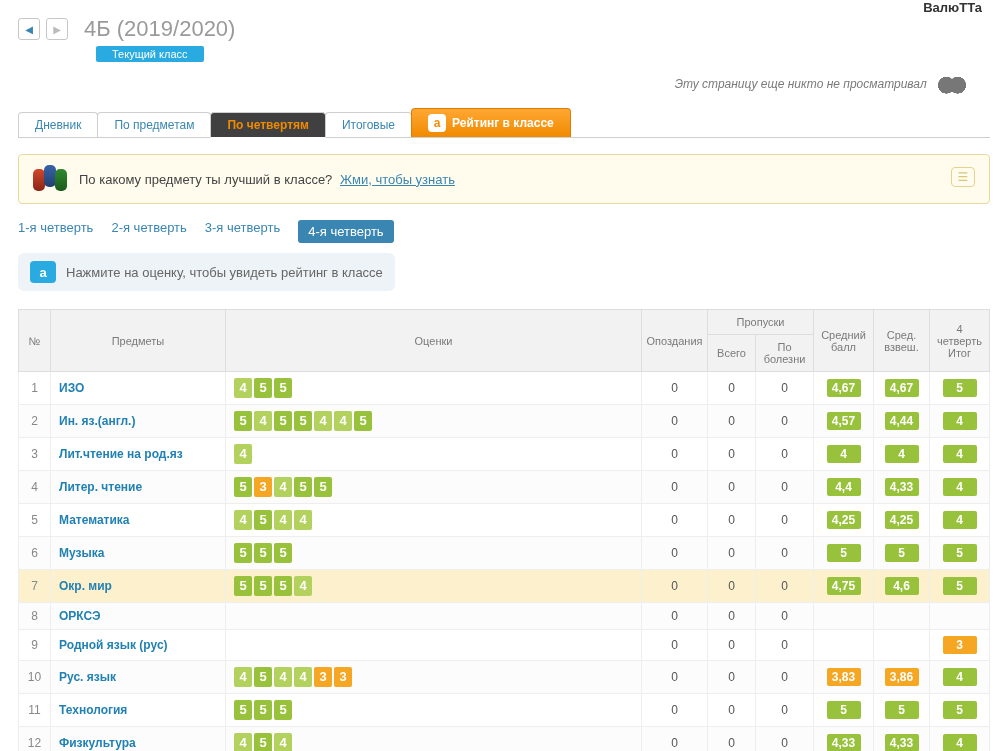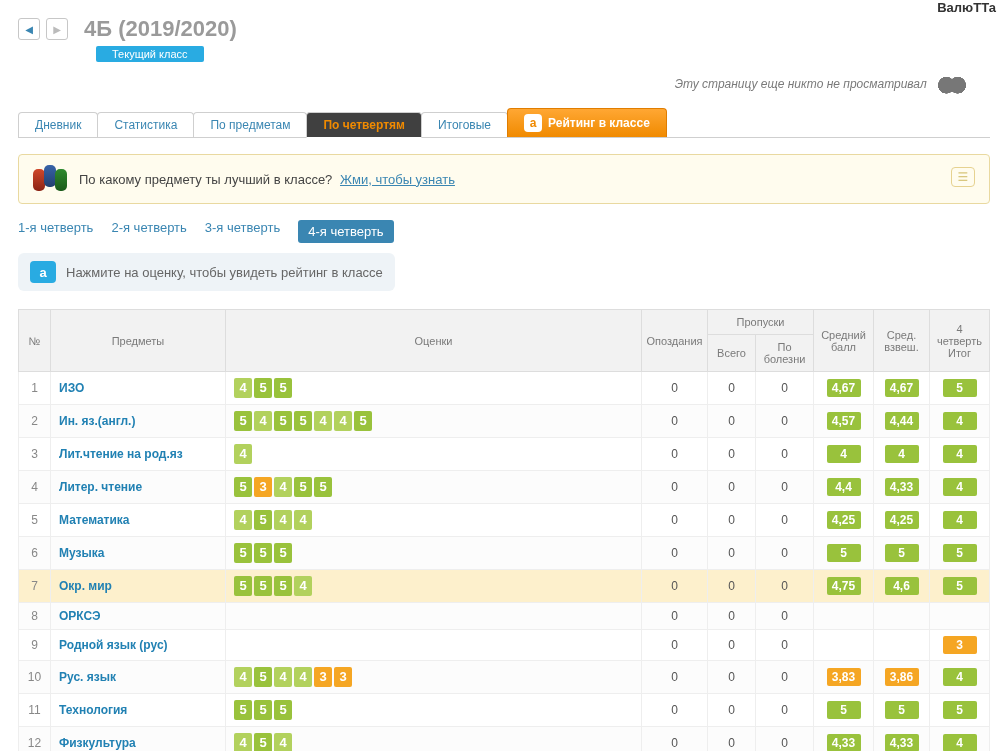--- a/index.html
+++ b/index.html
@@ -5,29 +5,29 @@
   * { box-sizing: border-box; }
   body {
     margin: 0;
     font-family: Arial, Helvetica, sans-serif;
     font-size: 12px;
     color: #333;
     background: #fff;
     width: 1000px;
   }
   .page { padding: 10px 10px 10px 18px; position: relative; }
-  .userbox { position:absolute; right:4px; top:0; font-weight:bold; font-size:13px; color:#333;text-align:center; }
+  .userbox { position:absolute; right:18px; top:0; font-weight:bold; font-size:13px; color:#333;text-align:center; }
   .topnav { display:flex; align-items:center; gap:6px; margin-top:6px; }
   .navbtn {
     width:22px; height:22px; border:1px solid #c7c7c7; border-radius:3px;
     display:flex; align-items:center; justify-content:center;
     font-size:10px; color:#3a86b2; background:#fff; cursor:pointer;
   }
   .navbtn.dis { color:#bbb; cursor:default; }
-  .classtitle { font-size:22px; color:#9a9a9a; margin-left:10px; font-weight:bold; }
+  .classtitle { font-size:22px; color:#9a9a9a; margin-left:10px; font-weight:normal; }
   .badge-current {
     display:inline-block; background:#29abe2; color:#fff; font-size:11px;
     padding:2px 16px; border-radius:2px; margin-left:78px; margin-top:4px;
   }
   .notice-row { text-align:right; margin:10px 24px 6px 0; }
   .notice-txt { color:#7a7a7a; font-style:italic; font-size:12px; display:inline-block; vertical-align:middle; margin-right:8px; }
   .binocs { width:28px; height:24px; display:inline-block; vertical-align:middle;
     background: radial-gradient(circle at 30% 55%, #777 35%, transparent 36%),
                 radial-gradient(circle at 70% 55%, #777 35%, transparent 36%);
     border-radius:6px;
@@ -141,21 +141,20 @@
   </div>
   <span class="badge-current">Текущий класс</span>
 
   <div class="notice-row">
     <span class="notice-txt">Эту страницу еще никто не просматривал</span>
     <span class="binocs"></span>
   </div>
 
   <div class="tabs">
     <div class="tab">Дневник</div>
-    <div class="tab">Статистика</div>
     <div class="tab">По предметам</div>
     <div class="tab active">По четвертям</div>
     <div class="tab">Итоговые</div>
     <div class="tab rating">
       <span class="rating-icon">a</span>
       <span>Рейтинг в классе</span>
     </div>
   </div>
 
   <div class="promptbox">

